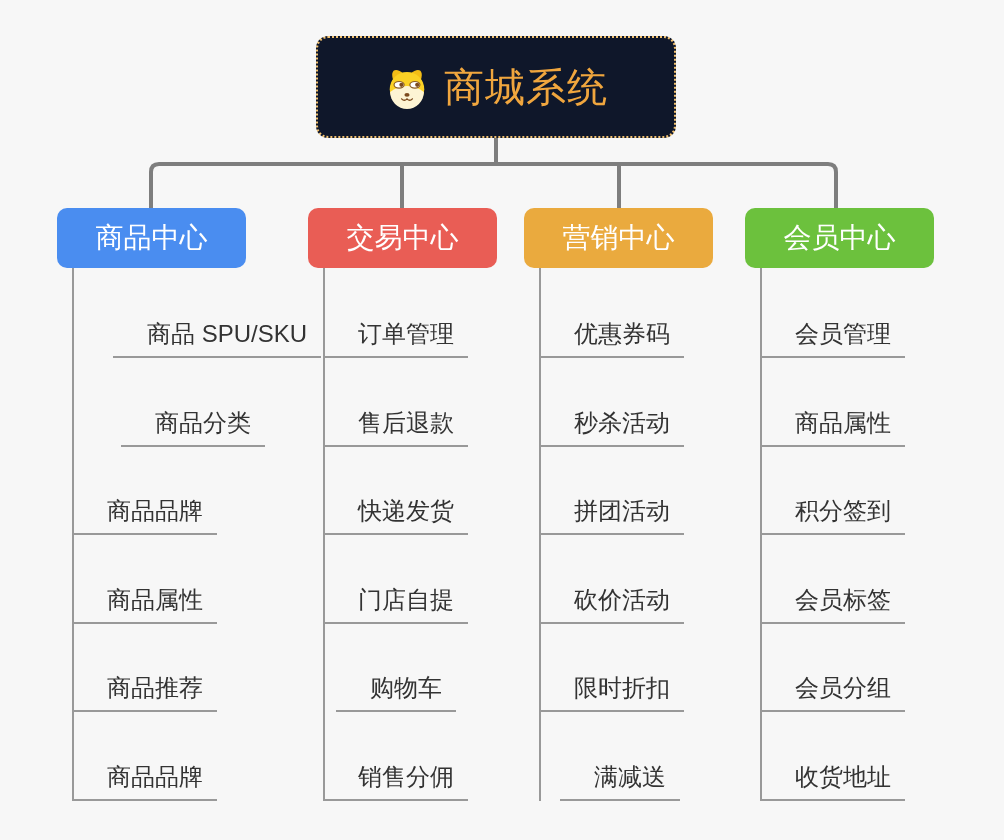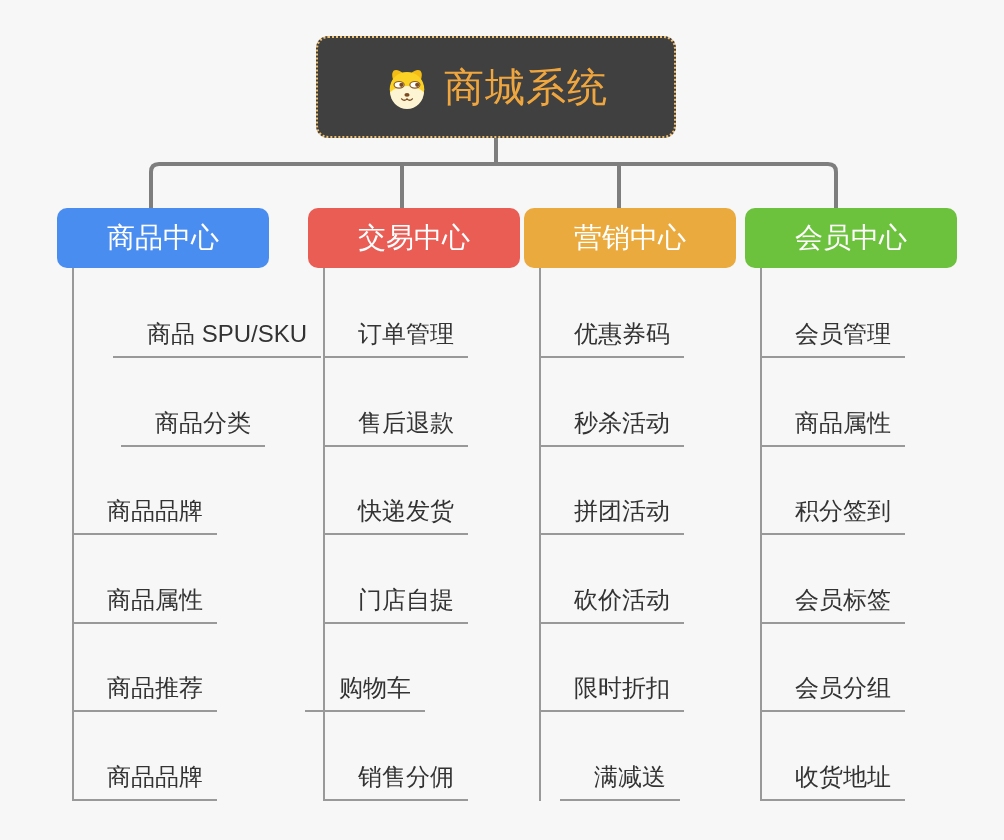--- a/index.html
+++ b/index.html
@@ -15,36 +15,36 @@
   }
   .connectors{
     position:absolute;left:0;top:0;
     pointer-events:none;
   }
   .root-node{
     position:absolute;
     left:316px;top:36px;
     width:360px;height:102px;
     box-sizing:border-box;
-    background:#404040;
+    background:#0f172a;
     border:2px dotted #f2c271;
     border-radius:12px;
     display:flex;align-items:center;justify-content:center;
     gap:14px;
   }
   .root-title{
     font-size:40px;
     color:#f0a63e;
     letter-spacing:1px;
     white-space:nowrap;
   }
   .dog-icon{width:46px;height:44px;display:block;}
   .branch-header{
     position:absolute;
-    width:212px;height:60px;
+    width:189px;height:60px;
     border-radius:10px;
     display:flex;align-items:center;justify-content:center;
   }
   .branch-header .hlabel{
     color:#ffffff;
     font-size:28px;
     white-space:nowrap;
   }
   .trunk{
     position:absolute;
@@ -106,21 +106,21 @@
       <div class="child-item" style="left: 73px; top: 670px;">商品推荐</div>
       <div class="child-item" style="left: 73px; top: 759px;">商品品牌</div>
       <div class="branch-header" style="left: 308px; top: 208px; background: rgb(233, 93, 85);">
         <span class="hlabel">交易中心</span>
       </div>
       <div class="trunk" style="left: 323px; top: 268px; height: 533px;"></div>
       <div class="child-item" style="left: 324px; top: 316px;">订单管理</div>
       <div class="child-item" style="left: 324px; top: 405px;">售后退款</div>
       <div class="child-item" style="left: 324px; top: 493px;">快递发货</div>
       <div class="child-item" style="left: 324px; top: 582px;">门店自提</div>
-      <div class="child-item" style="left: 305px; top: 670px;">购物车</div>
+      <div class="child-item" style="left: 336px; top: 670px;">购物车</div>
       <div class="child-item" style="left: 324px; top: 759px;">销售分佣</div>
       <div class="branch-header" style="left: 524px; top: 208px; background: rgb(234, 170, 62);">
         <span class="hlabel">营销中心</span>
       </div>
       <div class="trunk" style="left: 539px; top: 268px; height: 533px;"></div>
       <div class="child-item" style="left: 540px; top: 316px;">优惠券码</div>
       <div class="child-item" style="left: 540px; top: 405px;">秒杀活动</div>
       <div class="child-item" style="left: 540px; top: 493px;">拼团活动</div>
       <div class="child-item" style="left: 540px; top: 582px;">砍价活动</div>
       <div class="child-item" style="left: 540px; top: 670px;">限时折扣</div>

